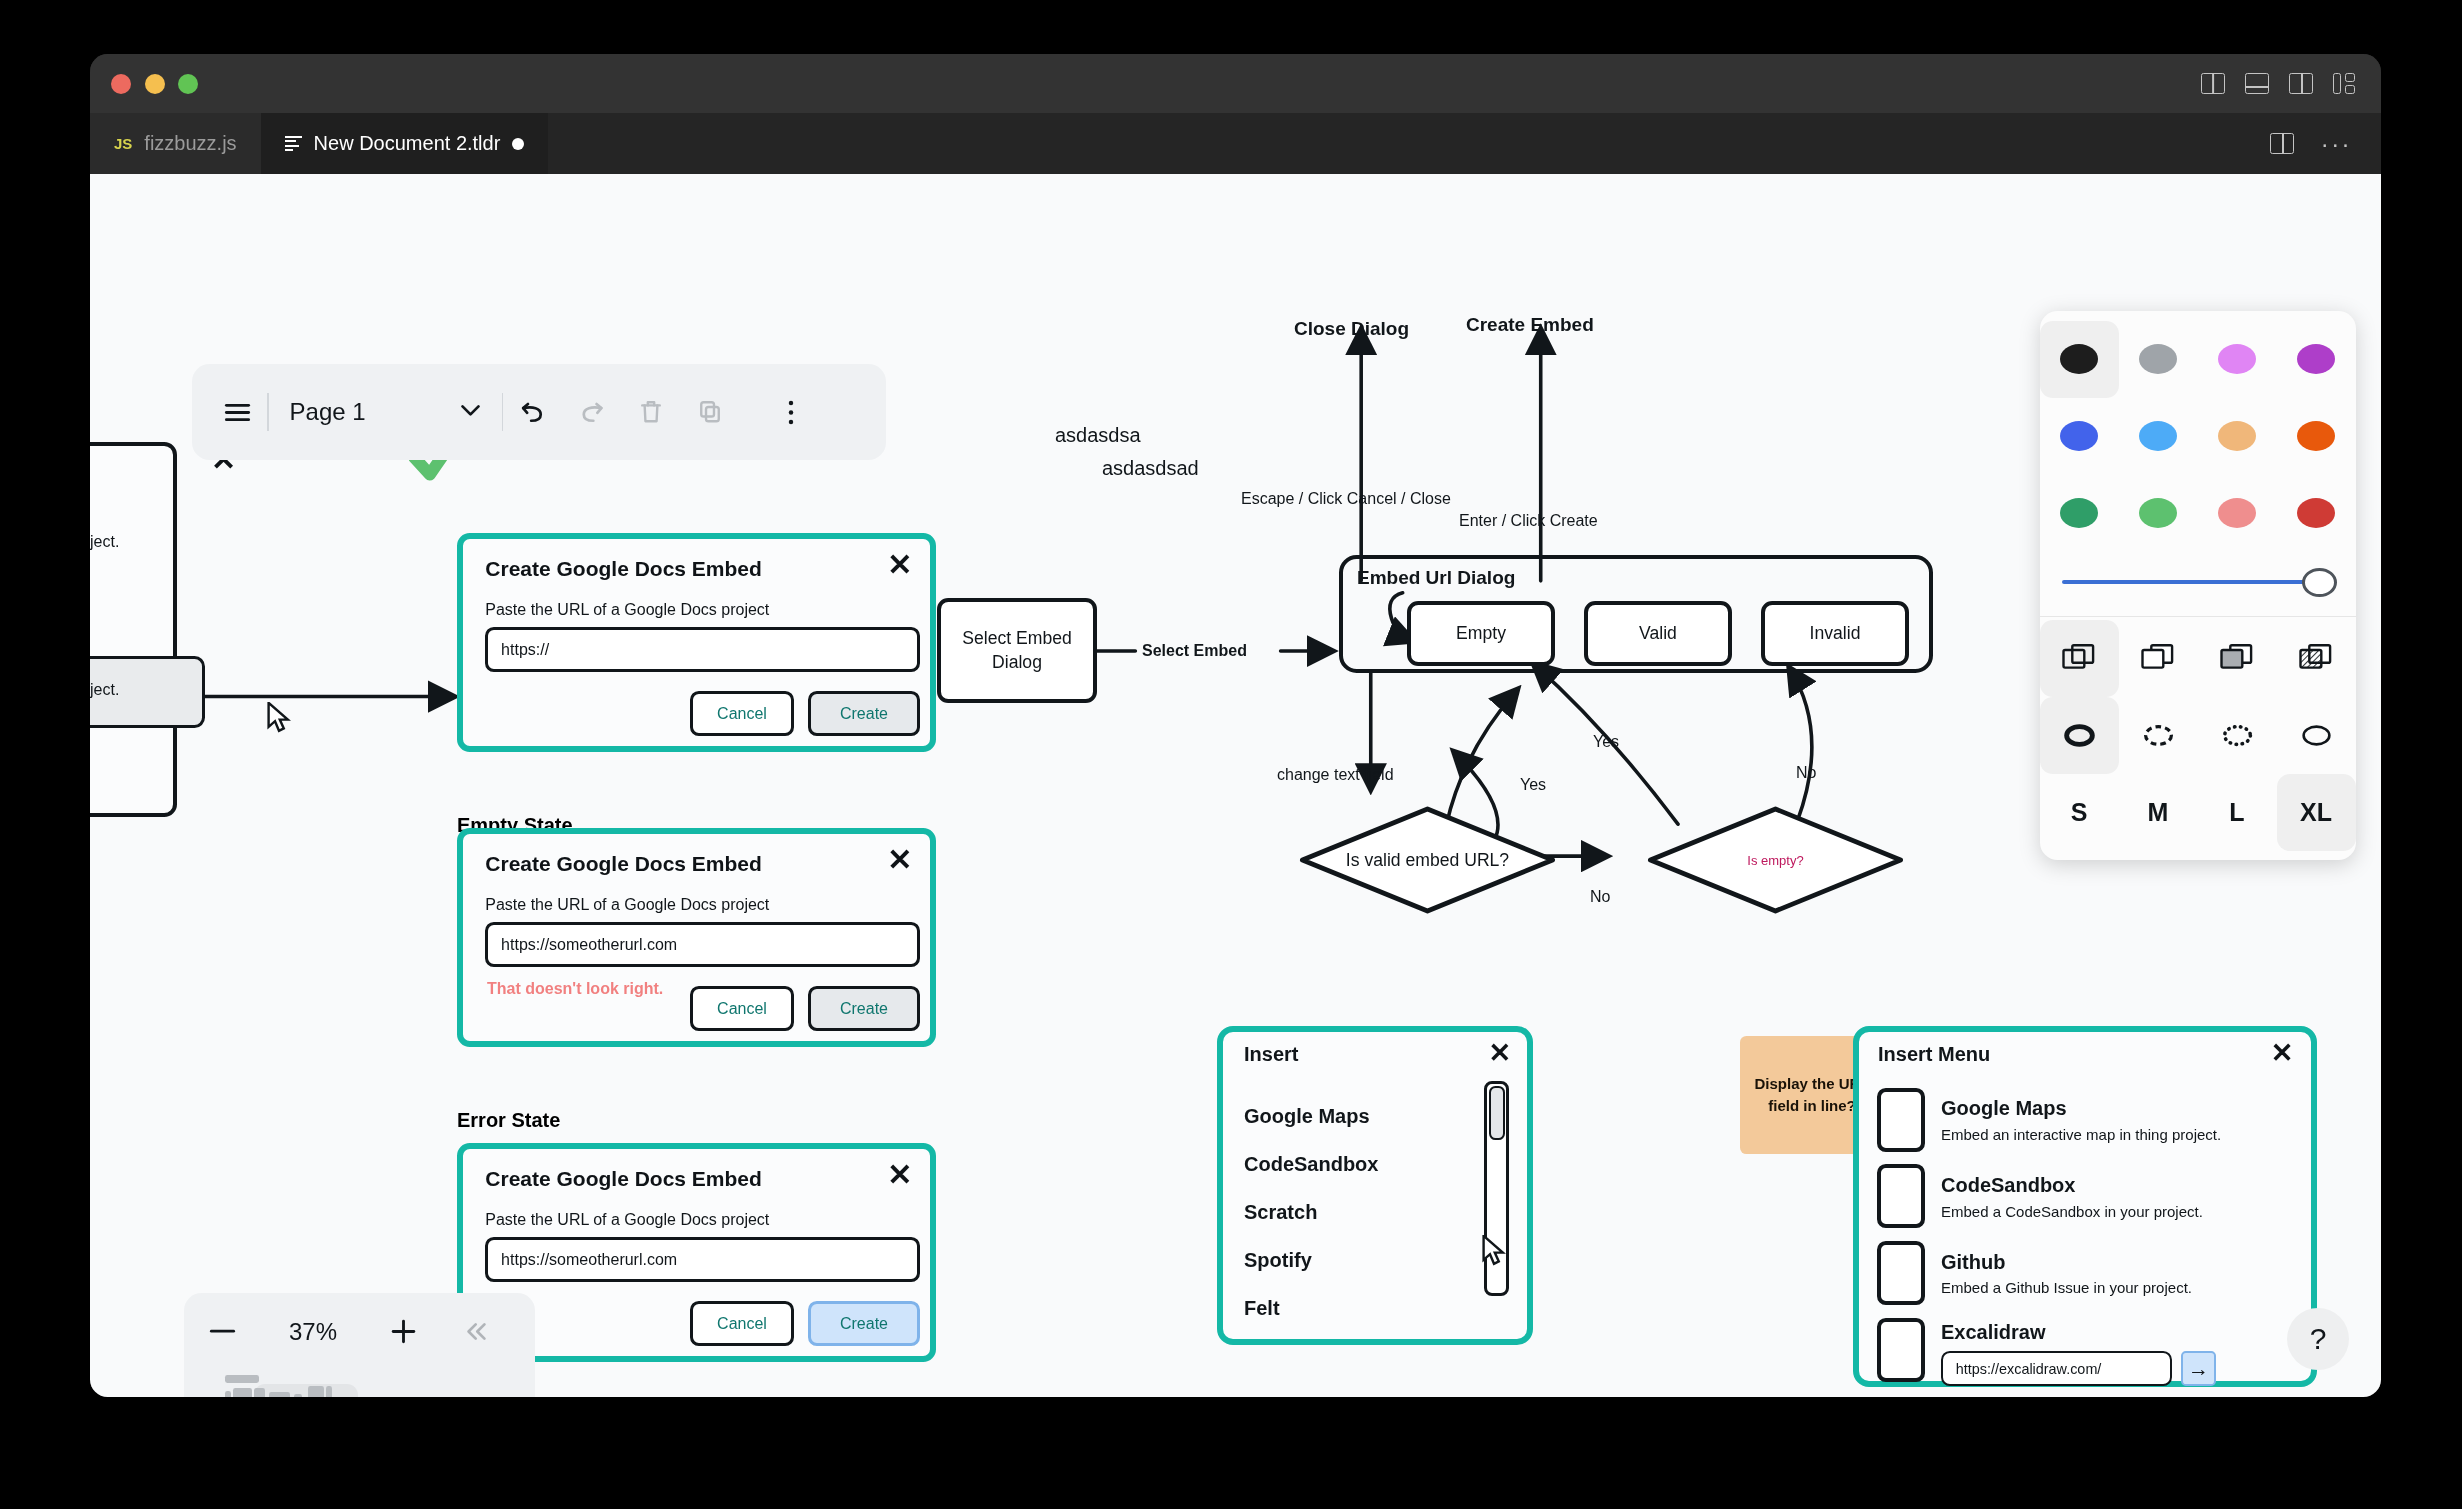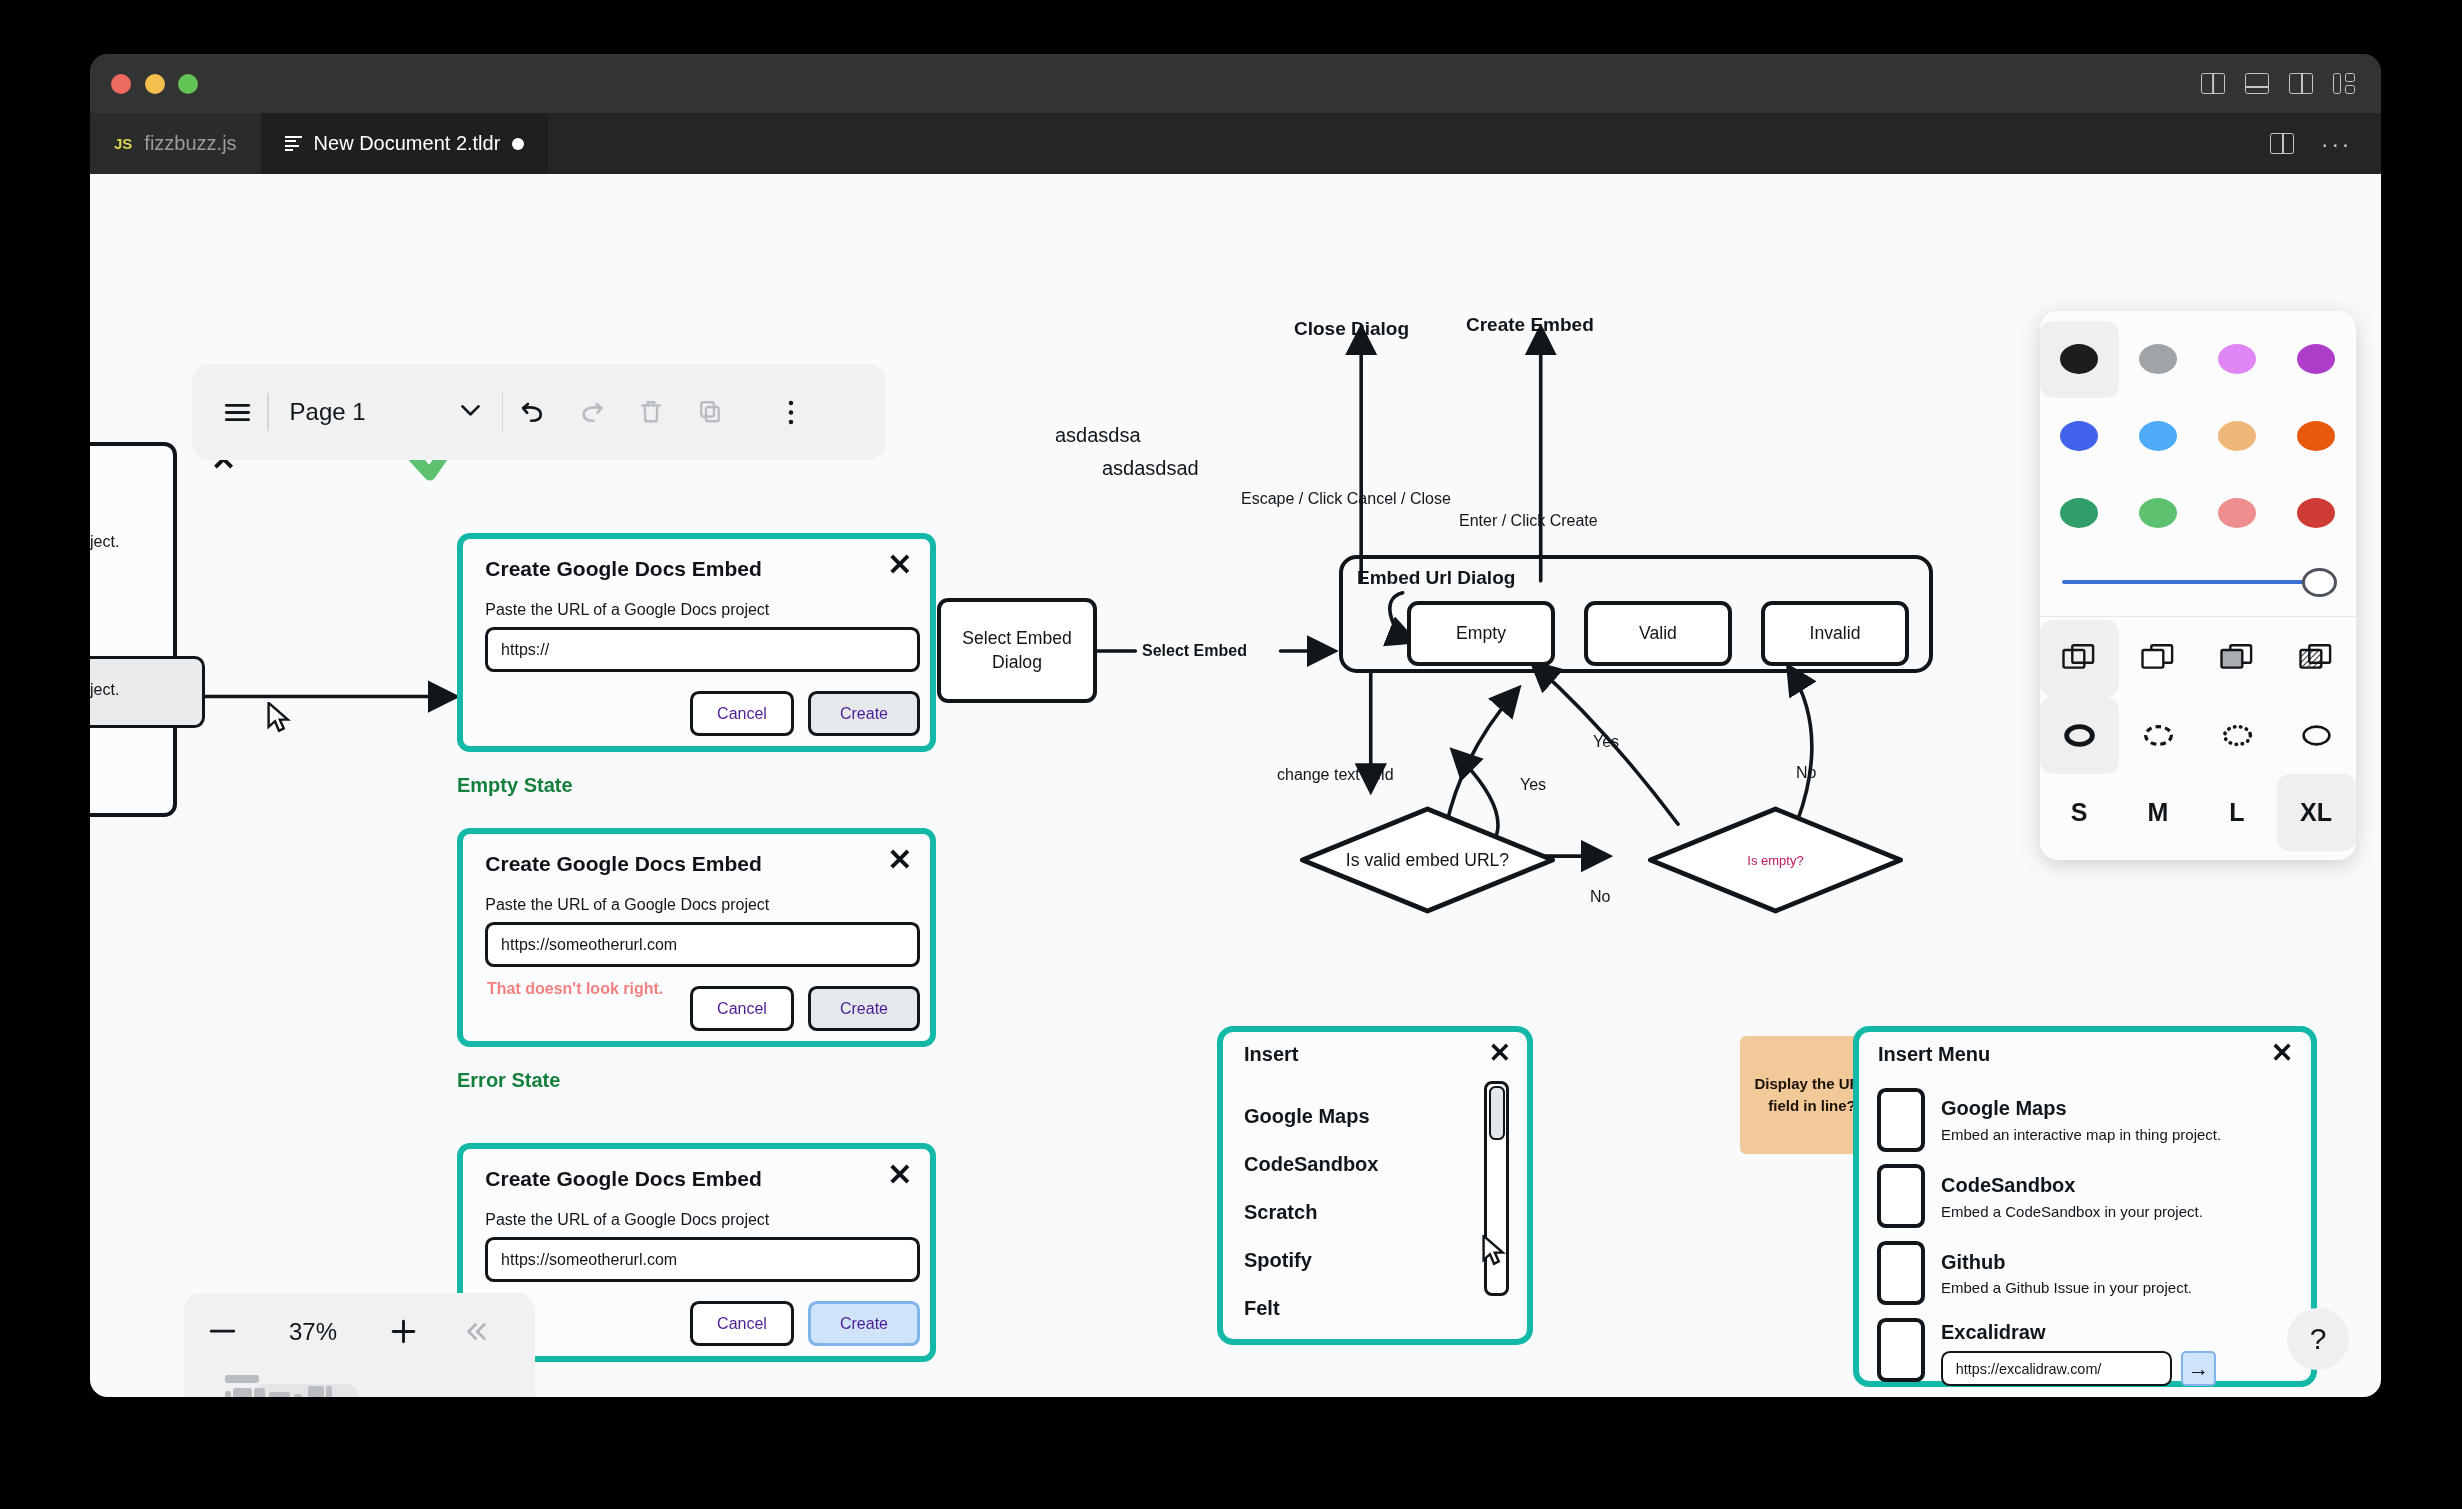--- a/index.html
+++ b/index.html
@@ -51,25 +51,25 @@
     position:relative; height:1223px; background:#f9fafb; overflow:hidden;
   }
 
   
   .wf { position:absolute; background:#fbfcfd; border:6px solid #14b8a6; border-radius:12.8px; }
   .wf-title { font-size:21px; font-weight:700; color:#0f1317; }
   .wf-sub { font-size:16px; color:#11161a; }
   .wf-input { border:3.2px solid #11161a; border-radius:8.8px; background:#fff;
               display:flex; align-items:center; padding:0 12.8px; font-size:16px; color:#11161a; }
   .wf-btn { border:3.2px solid #11161a; border-radius:8.8px; background:#fff;
-            display:flex; align-items:center; justify-content:center; font-size:16px; color:#4c1d95; }
+            display:flex; align-items:center; justify-content:center; font-size:16px; color:#0f766e; }
   .wf-btn.grey { background:#e6e9ec; }
   .wf-btn.blue { background:#cfe4fb; border-color:#7fb3ea; }
   .close-x { position:absolute; font-size:30px; font-weight:700; color:#0f1317; line-height:1; }
-  .state-label { position:absolute; font-size:20px; font-weight:700; color:#15803d; }
+  .state-label { position:absolute; font-size:20px; font-weight:700; color:#000000;margin-top:40px; }
 
   
   #leftcard { position:absolute; left:-168px; top:268px; width:255px; height:375px;
     background:#fbfcfd; border:4px solid #11161a; border-radius:12.8px; }
   .lc-line { position:absolute; font-size:16px; color:#11161a; white-space:nowrap; }
   #lc-hl { position:absolute; left:-168px; top:482px; width:283px; height:72px;
            background:#e9ebed; border:3.2px solid #11161a; border-radius:10.4px; }
 
   .cursor { position:absolute; width:0; height:0; }
   .cursor svg { display:block; }

